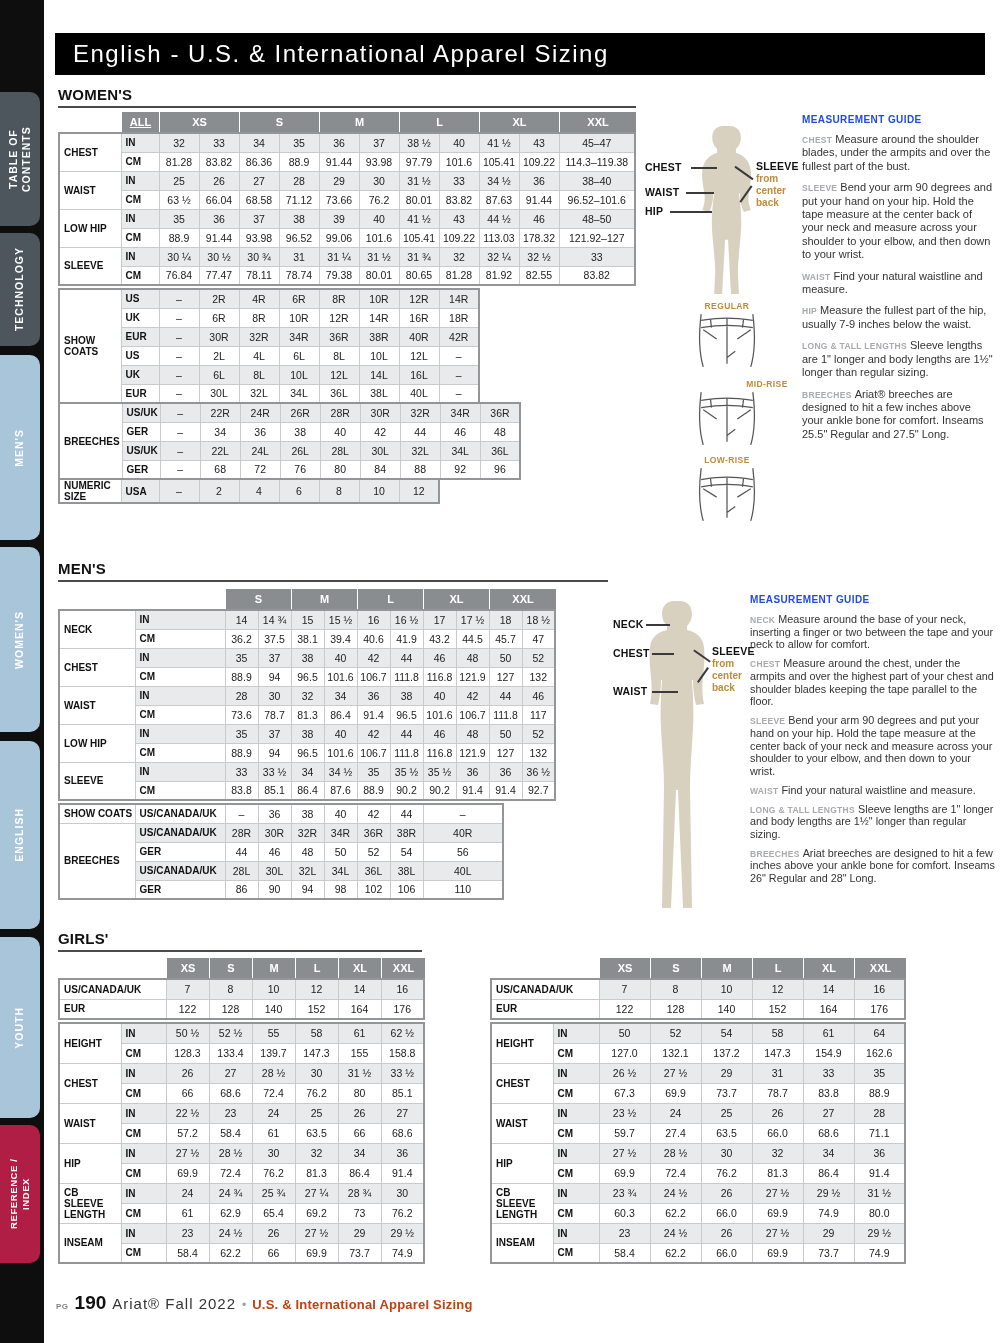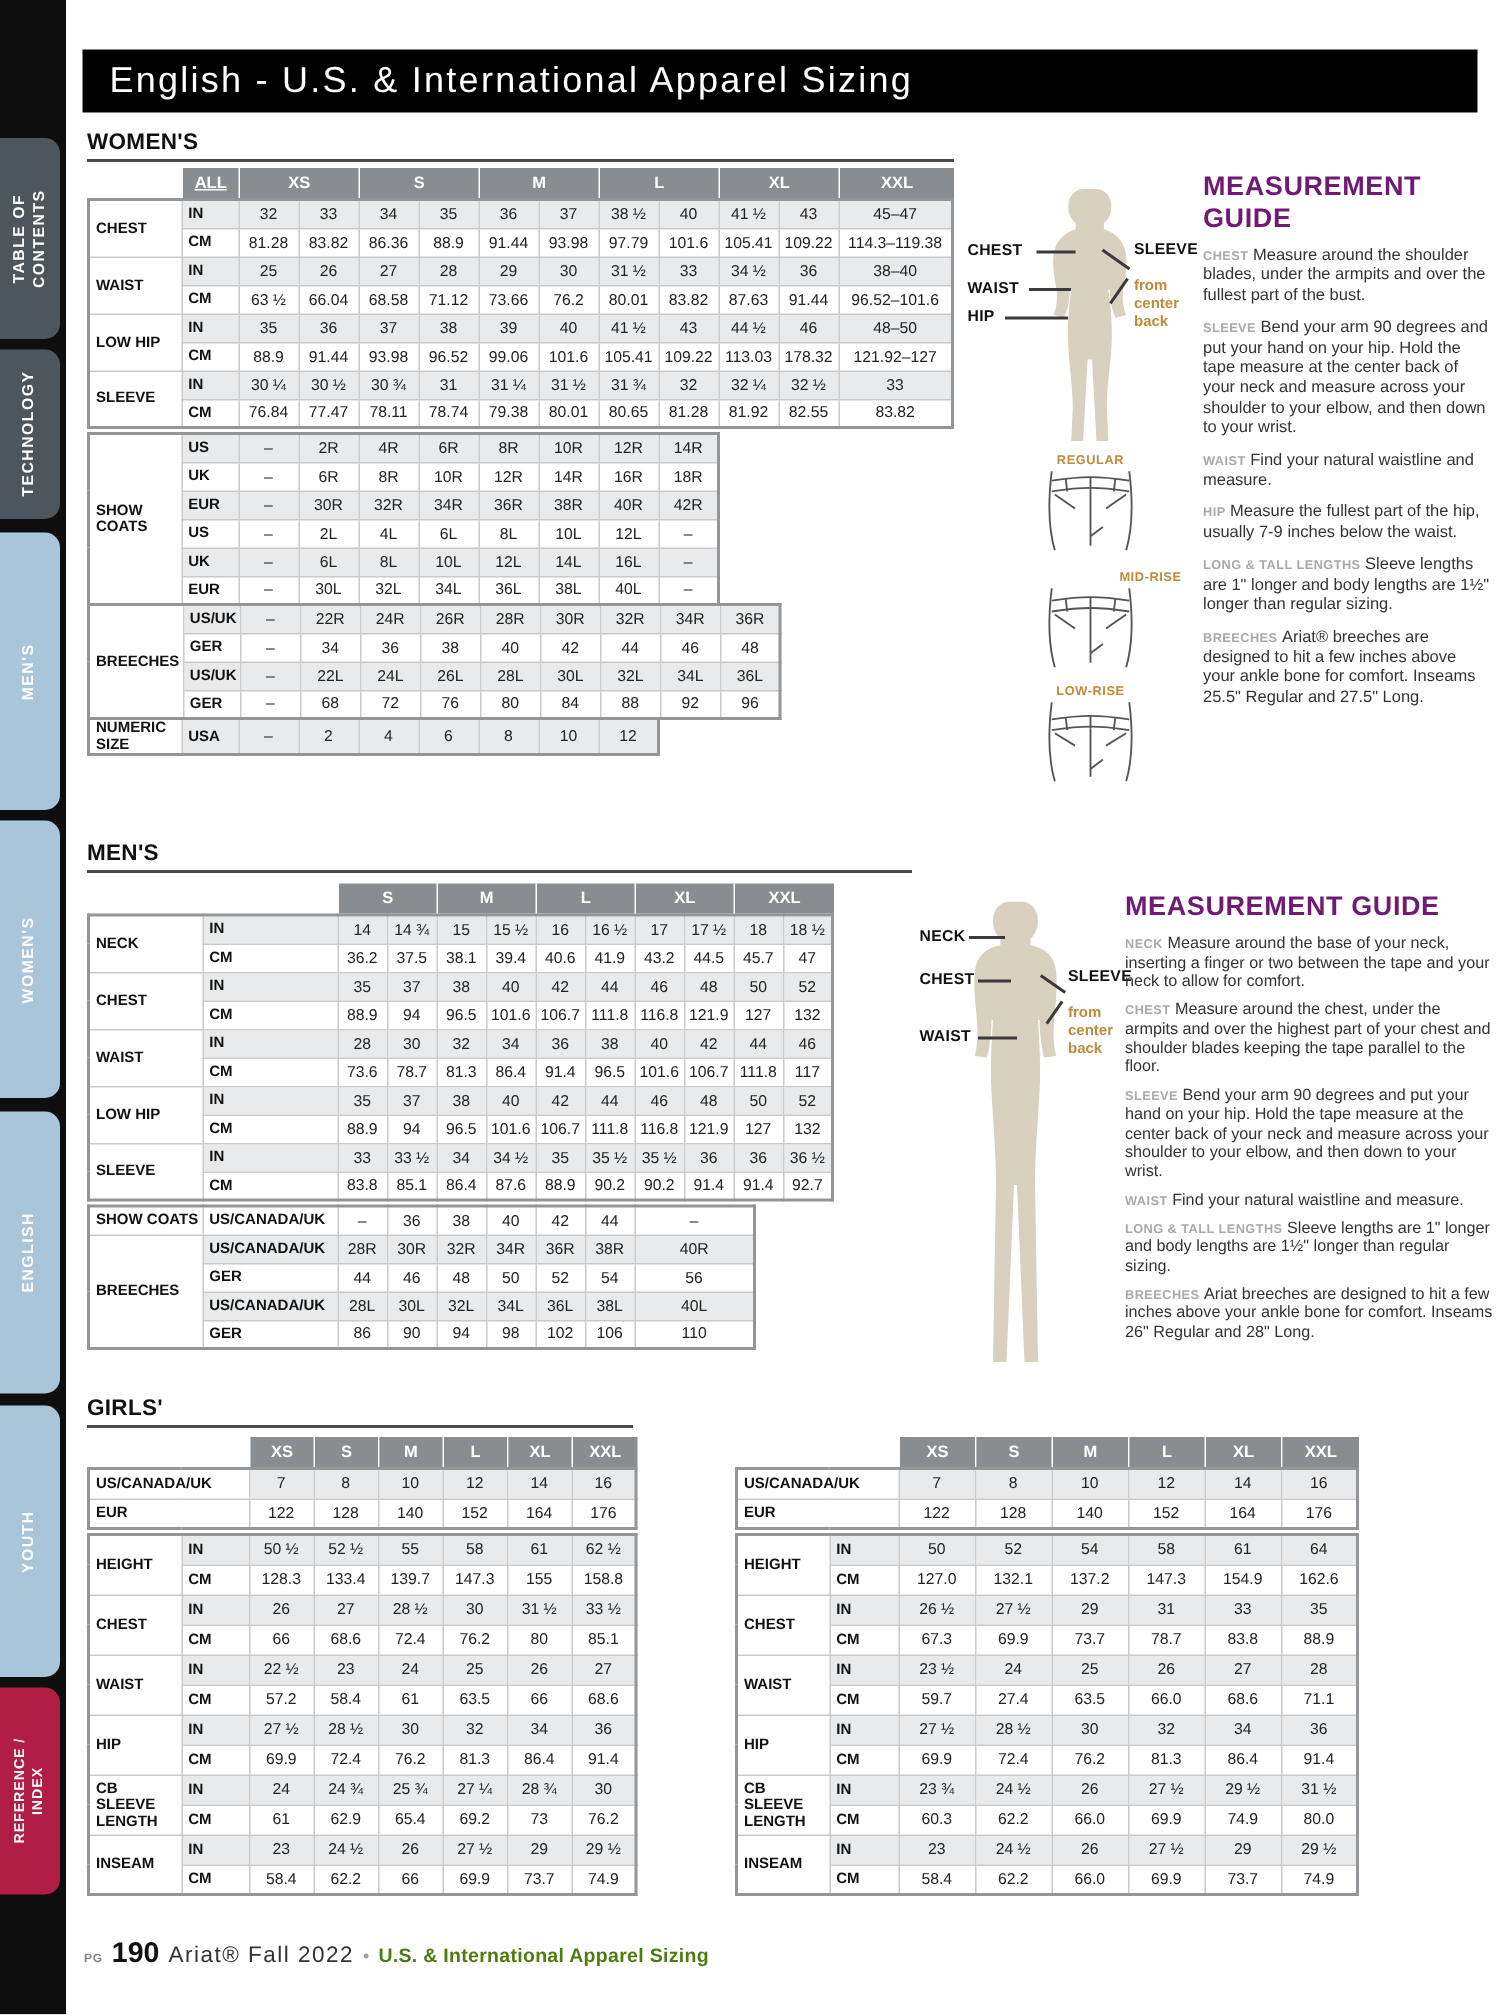--- a/index.html
+++ b/index.html
@@ -56,41 +56,41 @@
                   background:#fff;white-space:normal;line-height:1.1;}
   .sz th.unit{text-align:left;font-weight:bold;font-size:10px;padding-left:4px;color:#111;}
   .sz tr.odd td.data,.sz tr.odd th.unit{background:#e9eaeb;}
   .sz tr.even td.data,.sz tr.even th.unit{background:#fff;}
   .gap2{margin-top:2px;} .gapm{margin-top:-2px;}
 
   
   .guide{position:absolute;}
   .g-wom{left:802px;top:114px;width:192px;}
   .g-men{left:750px;top:594px;width:248px;}
-  .guide-title{color:#701a75;font-weight:bold;font-size:18px;letter-spacing:0.4px;margin-bottom:8px;}
+  .guide-title{color:#1d4ed8;font-weight:bold;font-size:10px;letter-spacing:0.4px;margin-bottom:8px;}
   .g-entry{font-size:11px;line-height:1.22;color:#333;margin-bottom:8px;}
   .g-men .g-entry{font-size:10.8px;line-height:1.18;margin-bottom:6px;}
   .g-term{color:#a7a9ac;font-weight:bold;font-size:8.5px;letter-spacing:0.3px;margin-right:3px;}
 
   
   .fig{position:absolute;}
   .callout{position:absolute;font-weight:bold;font-size:10.5px;color:#111;letter-spacing:0.2px;}
   .cline{position:absolute;height:2px;background:#3a3a3a;}
-  .sleeve-sub{position:absolute;color:#bf8b3a;font-weight:bold;font-size:10px;line-height:1.2;width:52px;margin-top:12px;}
+  .sleeve-sub{position:absolute;color:#bf8b3a;font-weight:bold;font-size:10px;line-height:1.2;width:52px;}
   .rise-label{position:absolute;width:62px;text-align:center;color:#bf8b3a;font-weight:bold;
               font-size:8.5px;letter-spacing:0.4px;}
   .pants{position:absolute;width:62px;height:56px;}
 
   
   .footer{position:absolute;left:56px;top:1292px;display:flex;align-items:baseline;gap:6px;}
   .f-pg{font-size:8px;color:#808285;font-weight:bold;letter-spacing:0.5px;}
   .f-num{font-size:19px;font-weight:bold;color:#111;}
   .f-cat{font-size:15px;color:#333;letter-spacing:1px;}
   .f-dot{color:#9aa0a4;font-size:12px;}
-  .f-sec{font-size:13px;font-weight:bold;color:#4d7c0f;letter-spacing:0.2px;}
+  .f-sec{font-size:13px;font-weight:bold;color:#c2410c;letter-spacing:0.2px;}
 </style>
 </head>
 <body>
 
 <div class="page">
 
   <div class="sidebar">
     <div class="tab dark t-toc">
         <span>TABLE OF CONTENTS</span>
       </div>

